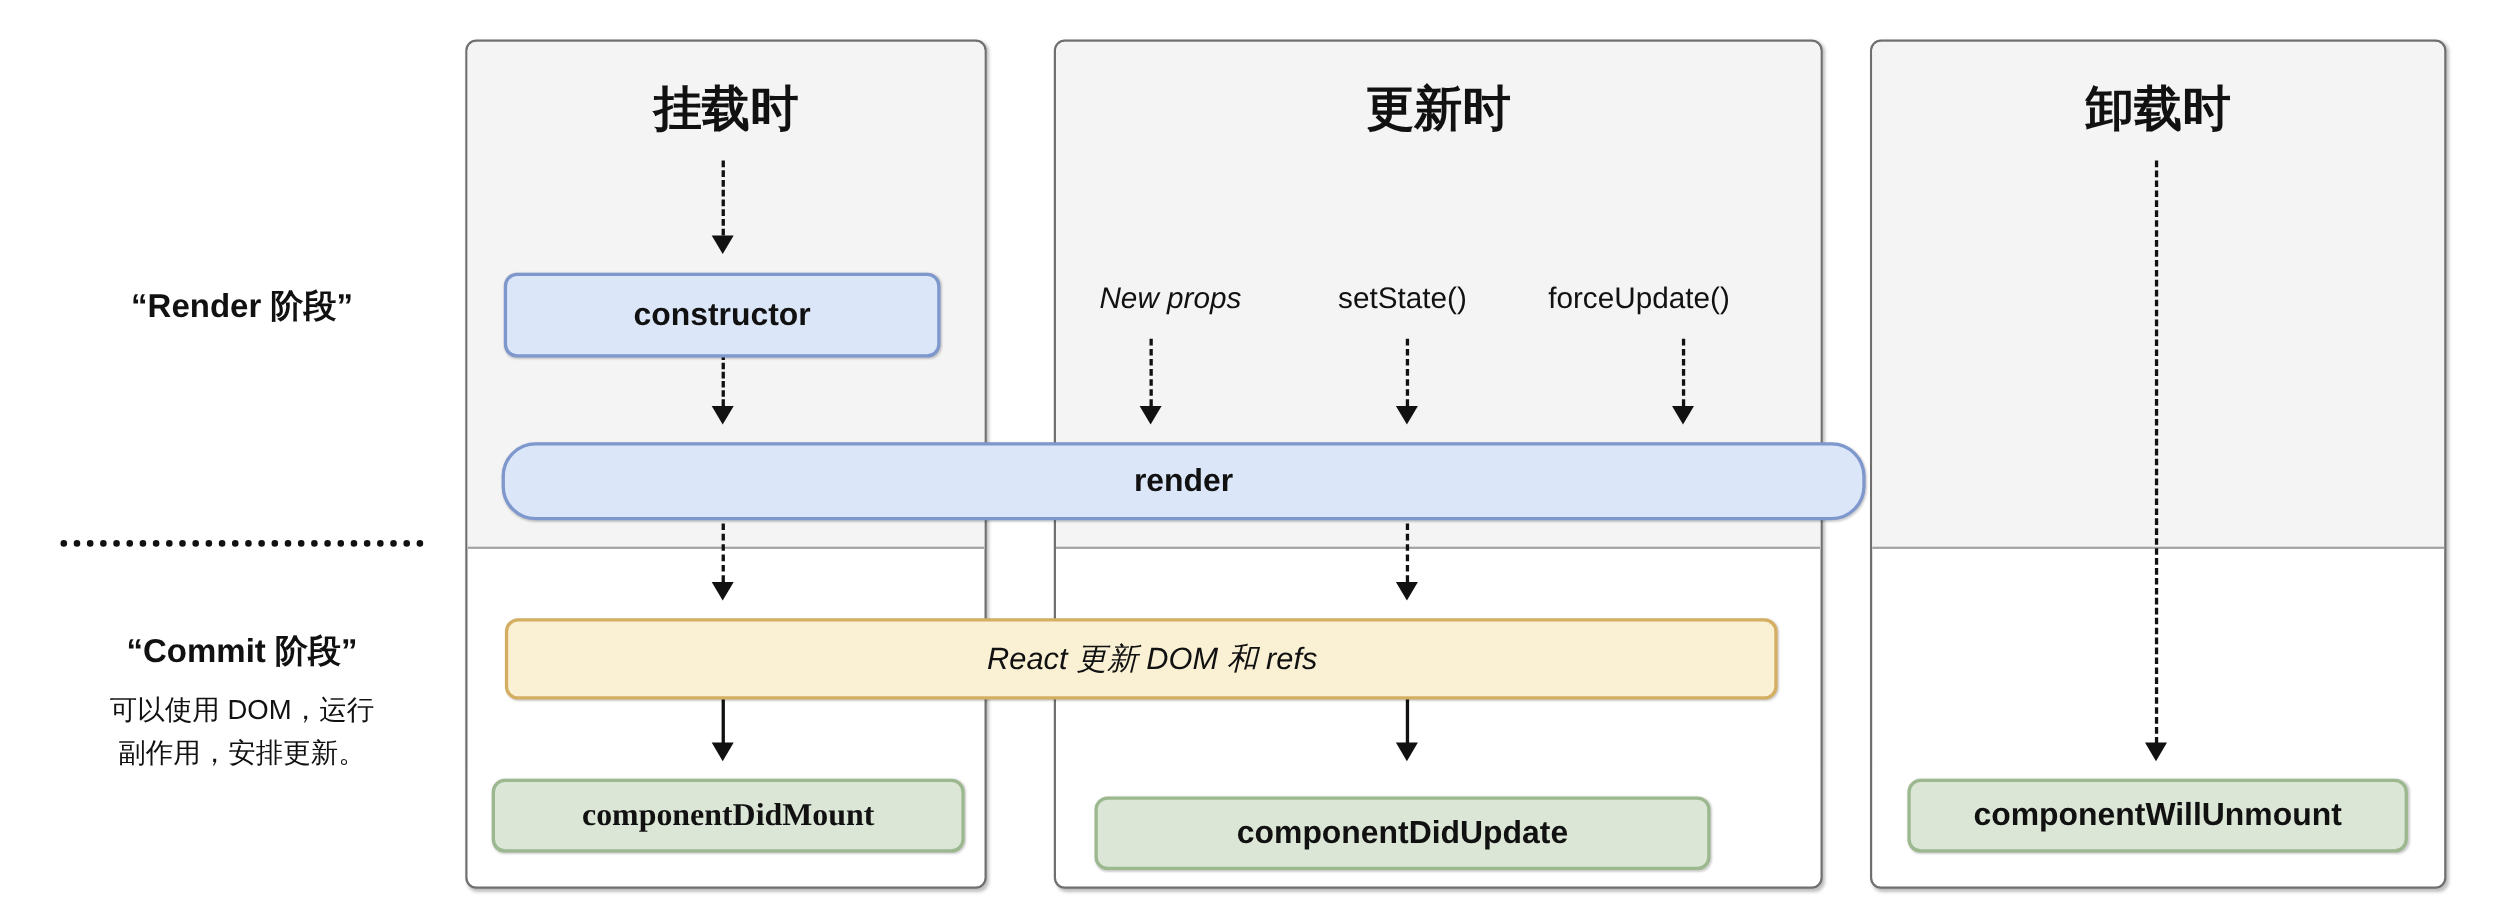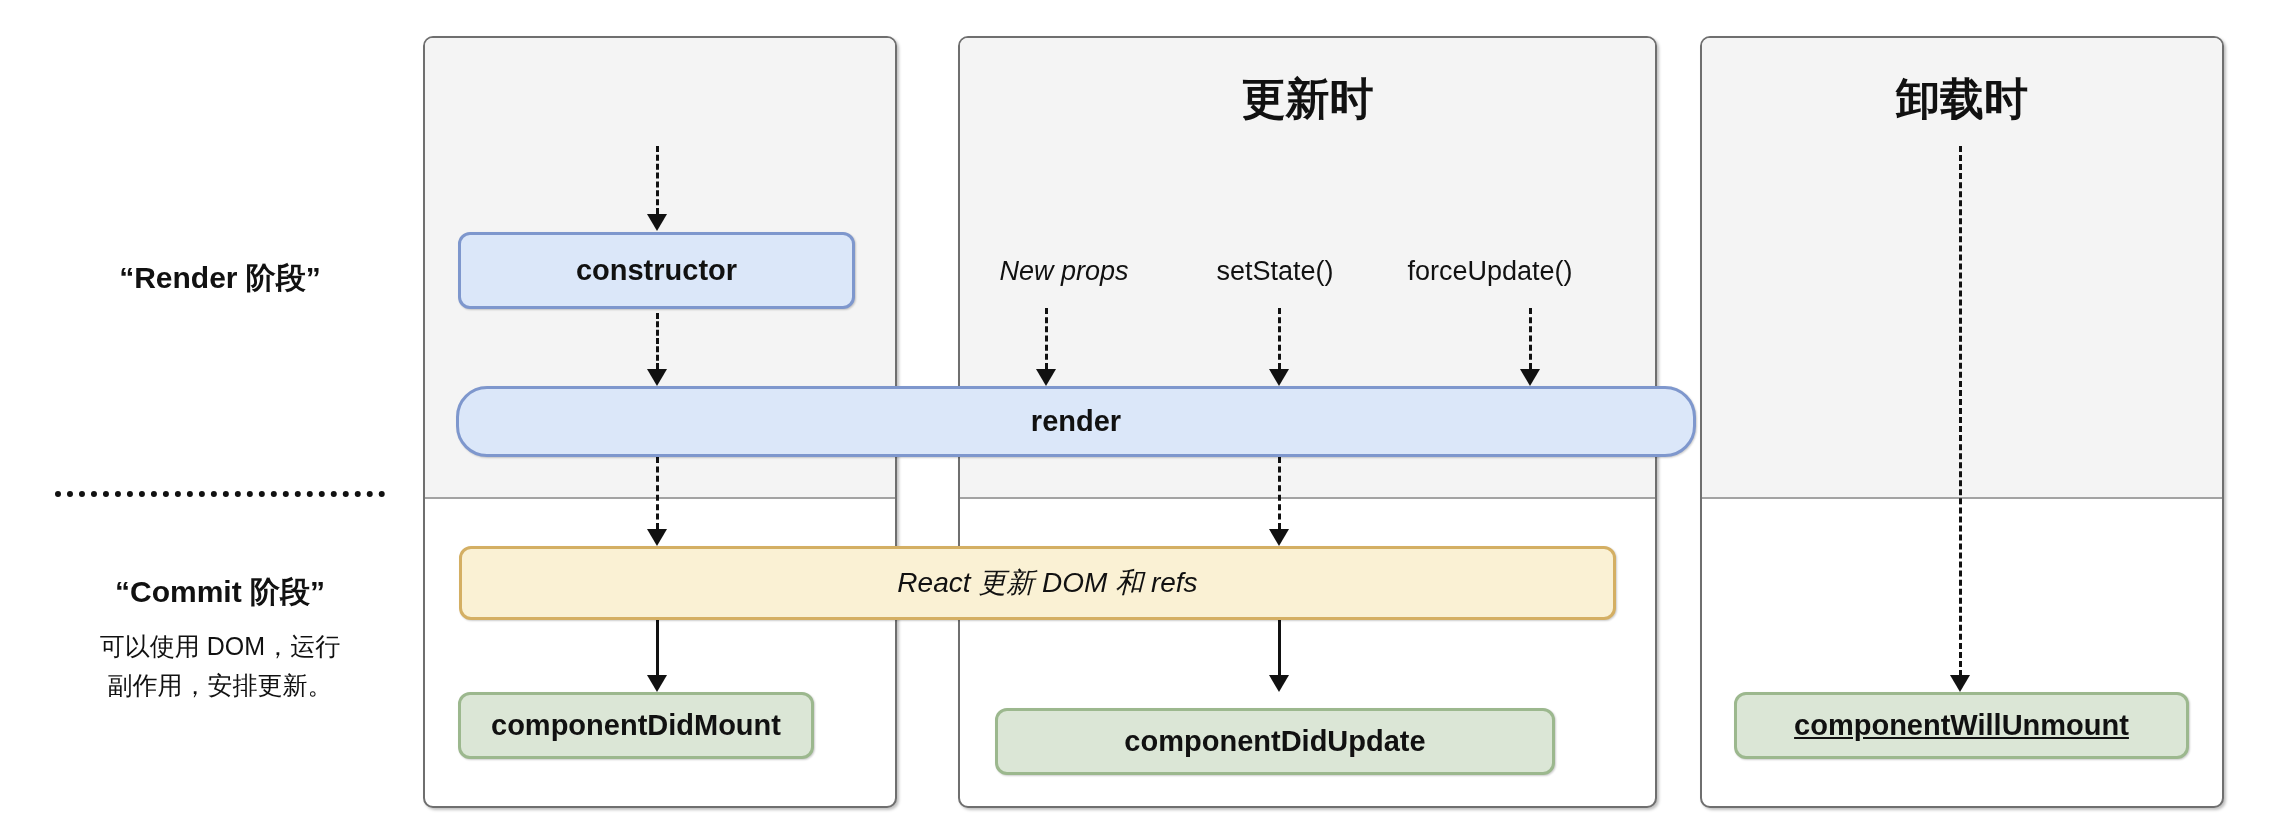--- a/index.html
+++ b/index.html
@@ -27,21 +27,21 @@
     border-bottom:2px solid var(--divider,#a3a3a3);
   }
   .panel-title{
     position:absolute;left:0;right:0;top:32px;text-align:center;
     font-size:44px;font-weight:bold;
   }
   
   .flow-box{
     position:absolute;box-sizing:border-box;border-radius:12px;
     display:flex;align-items:center;justify-content:center;
-    font-size:29px;box-shadow:1px 1px 2px rgba(0,0,0,0.2);
+    font-size:29px;box-shadow:1px 1px 2px rgba(0,0,0,0.2);margin-top:16px;
   }
   .blue-box{background:var(--blue-fill,#dbe7f9);border:3px solid var(--blue-border,#7e97cd);font-weight:bold;}
   .yellow-box{background:var(--yellow-fill,#faf1d4);border:3px solid var(--yellow-border,#d4af63);font-style:italic;font-size:28px;}
   .green-box{background:var(--green-fill,#dbe6d6);border:3px solid var(--green-border,#9cb88e);font-weight:bold;}
   
   .trigger{position:absolute;top:256px;font-size:27px;text-align:center;transform:translateX(-50%);white-space:nowrap;}
   .italic{font-style:italic;}
   
   .arrow-line{position:absolute;width:0;}
   .dashed{border-left:3px dashed var(--ink,#111);}
@@ -64,20 +64,21 @@
   <div class="dotted-divider"></div>
 
   <div class="side-block" style="top:572px;">
     <div class="side-title">“Commit 阶段”</div>
     <div class="side-desc">可以使用 DOM，运行
 副作用，安排更新。</div>
   </div>
 
   <div class="panel" style="left:423px;width:470px;">
     <div class="render-zone"></div>
+    <div class="panel-title">挂载时</div>
   </div>
 
   <div class="panel" style="left:958px;width:695px;">
     <div class="render-zone"></div>
     <div class="panel-title">更新时</div>
   </div>
 
   <div class="panel" style="left:1700px;width:520px;">
     <div class="render-zone"></div>
     <div class="panel-title">卸载时</div>
@@ -112,19 +113,19 @@
 
   <div class="arrow-line dashed" style="left:1959px;top:146px;height:530px;"></div>
   <div class="arrowhead" style="left:1950px;top:675px;"></div>
 
   <div class="flow-box blue-box" style="left:458px;top:232px;width:397px;height:77px;">constructor</div>
 
   <div class="flow-box blue-box" style="left:456px;top:386px;width:1240px;height:71px;border-radius:31px;">render</div>
 
   <div class="flow-box yellow-box" style="left:459px;top:546px;width:1157px;height:74px;padding-left:20px;">React 更新 DOM 和 refs</div>
 
-  <div class="flow-box green-box" style="left:458px;top:692px;width:356px;height:67px;">componentDidMount</div>
+  <div class="flow-box green-box" style="left:447px;top:692px;width:430px;height:67px;font-family:Liberation Serif, serif;">componentDidMount</div>
 
   <div class="flow-box green-box" style="left:995px;top:708px;width:560px;height:67px;">componentDidUpdate</div>
 
-  <div class="flow-box green-box" style="left:1734px;top:692px;width:455px;height:67px;text-decoration:underline;">componentWillUnmount</div>
+  <div class="flow-box green-box" style="left:1734px;top:692px;width:455px;height:67px;">componentWillUnmount</div>
 
 </div>
 
 </body></html>

